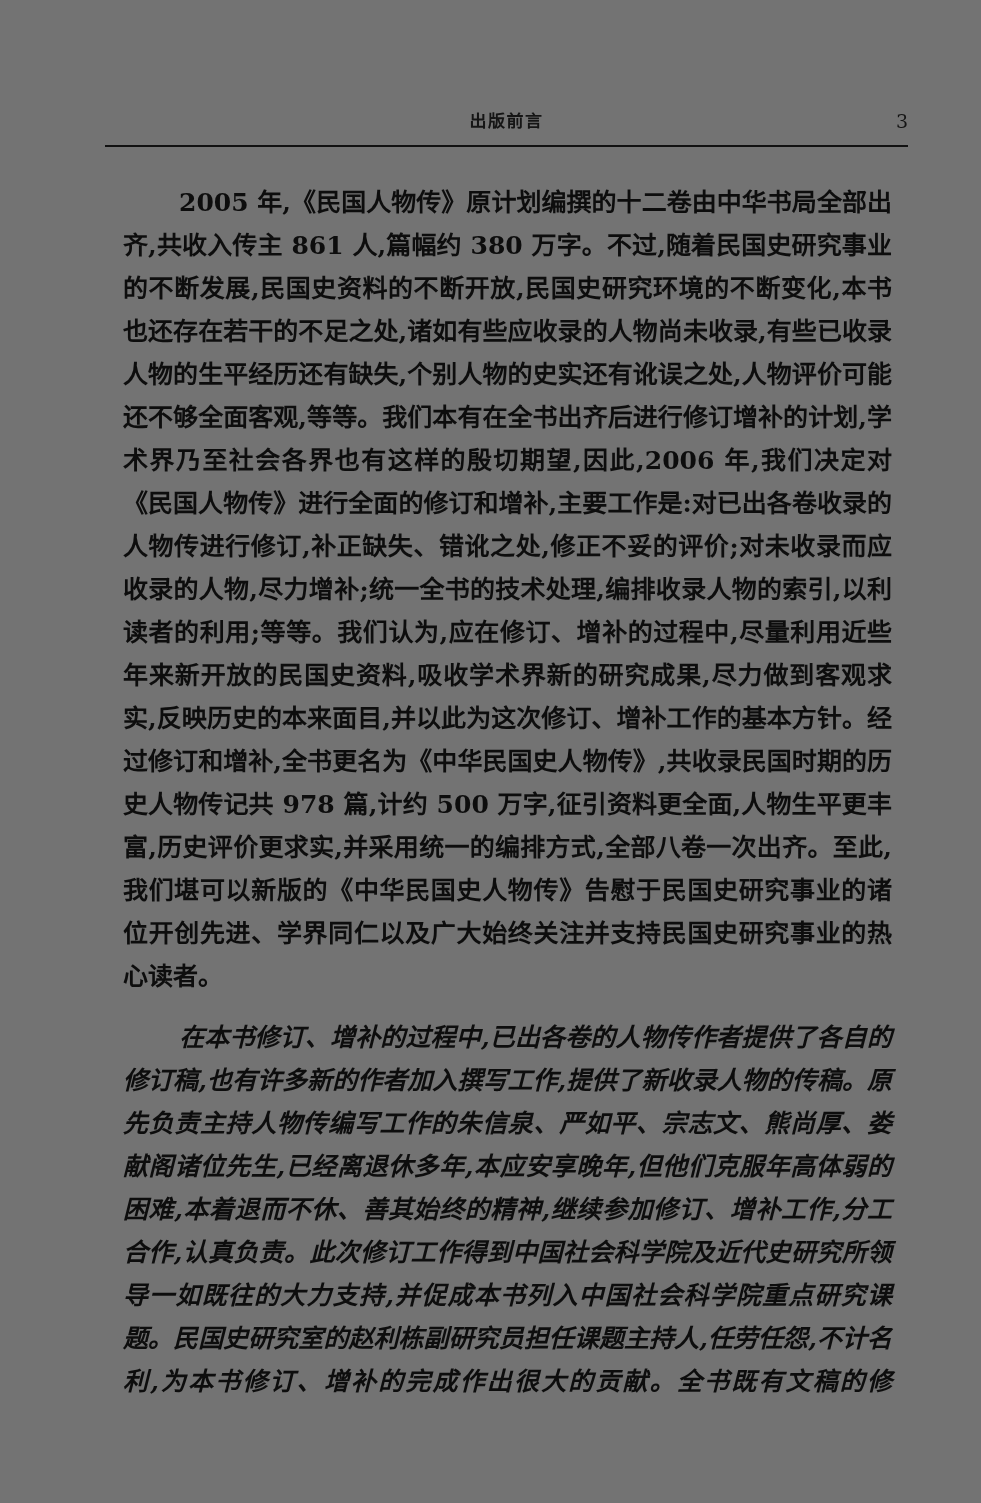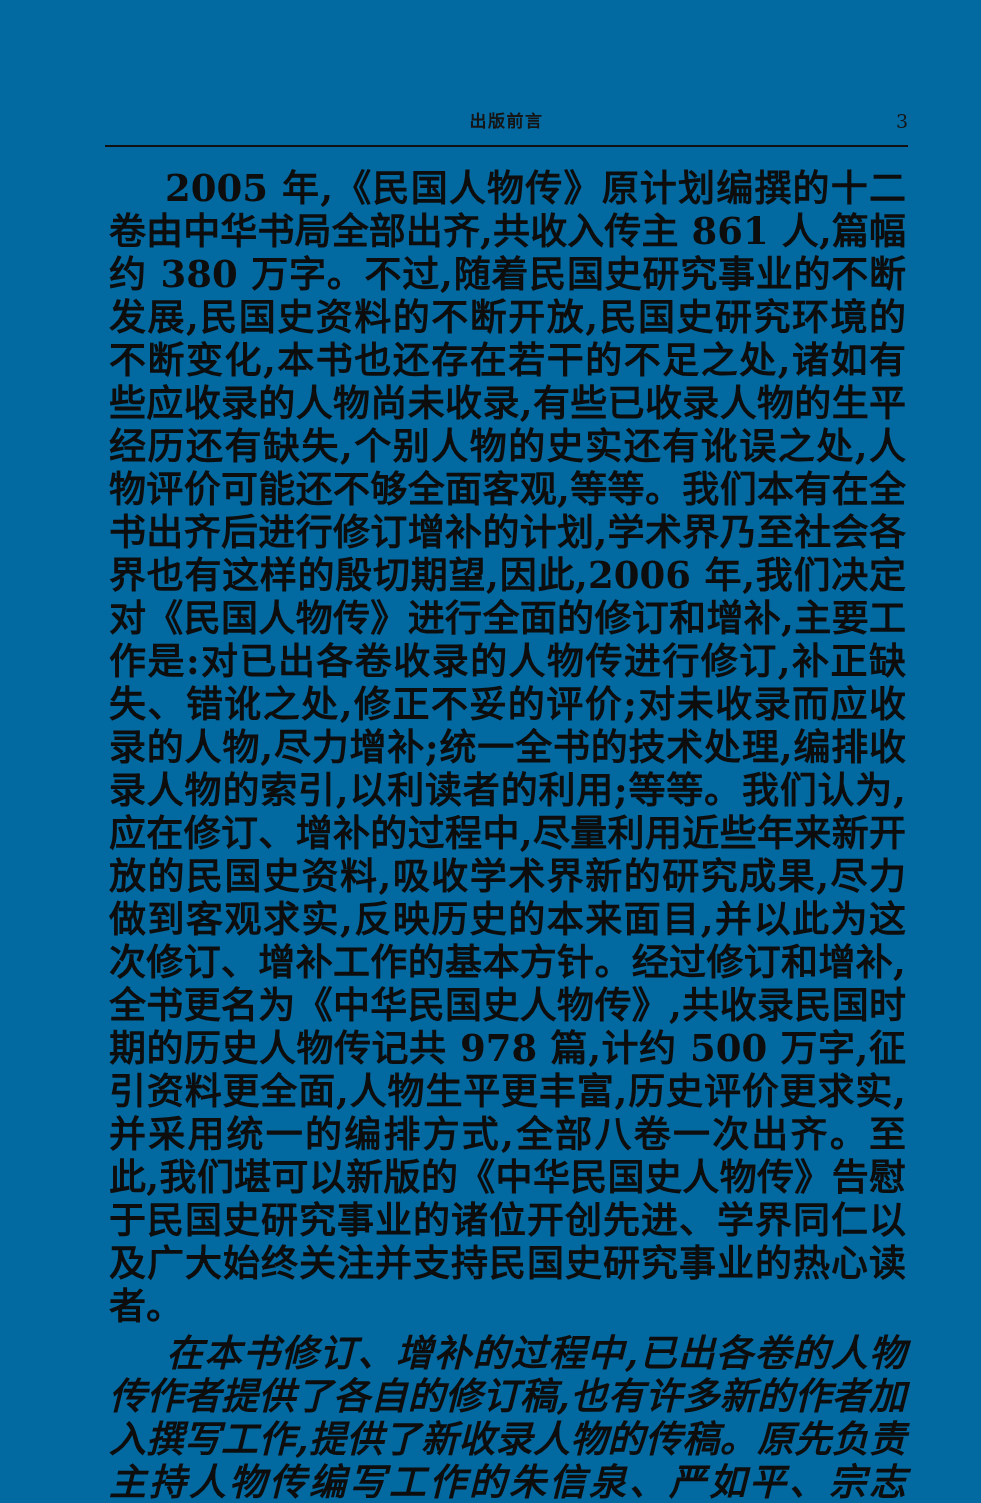--- a/index.html
+++ b/index.html
@@ -10,21 +10,21 @@
   }
   body {
     font-family: "DejaVu Serif", "Liberation Serif", serif;
     color: #000000;
   }
   .page {
     position: relative;
     width: 981px;
     height: 1503px;
     margin: 0 auto;
-    background: #0369a1;
+    background: #737373;
     overflow: hidden;
     box-sizing: border-box;
   }
 
   
   .running-head {
     position: absolute;
     left: 105px;
     right: 73px;
     top: 108px;
@@ -62,22 +62,22 @@
   }
 
   
   .textblock {
     position: absolute;
     left: 105px;
     top: 163px;
     width: 805px;
   }
   .para {
-    margin: 4px;
-    font-size: 37px;
+    margin: 18px;
+    font-size: 25px;
     line-height: 43px;
     color: #0d0d0d;
     letter-spacing: 0;
     text-align: justify;
     text-justify: inter-character;
     font-family: "DejaVu Serif", "Liberation Serif", serif;
     font-weight: 600;
   }
   .para + .para {
     margin-top: 0;

